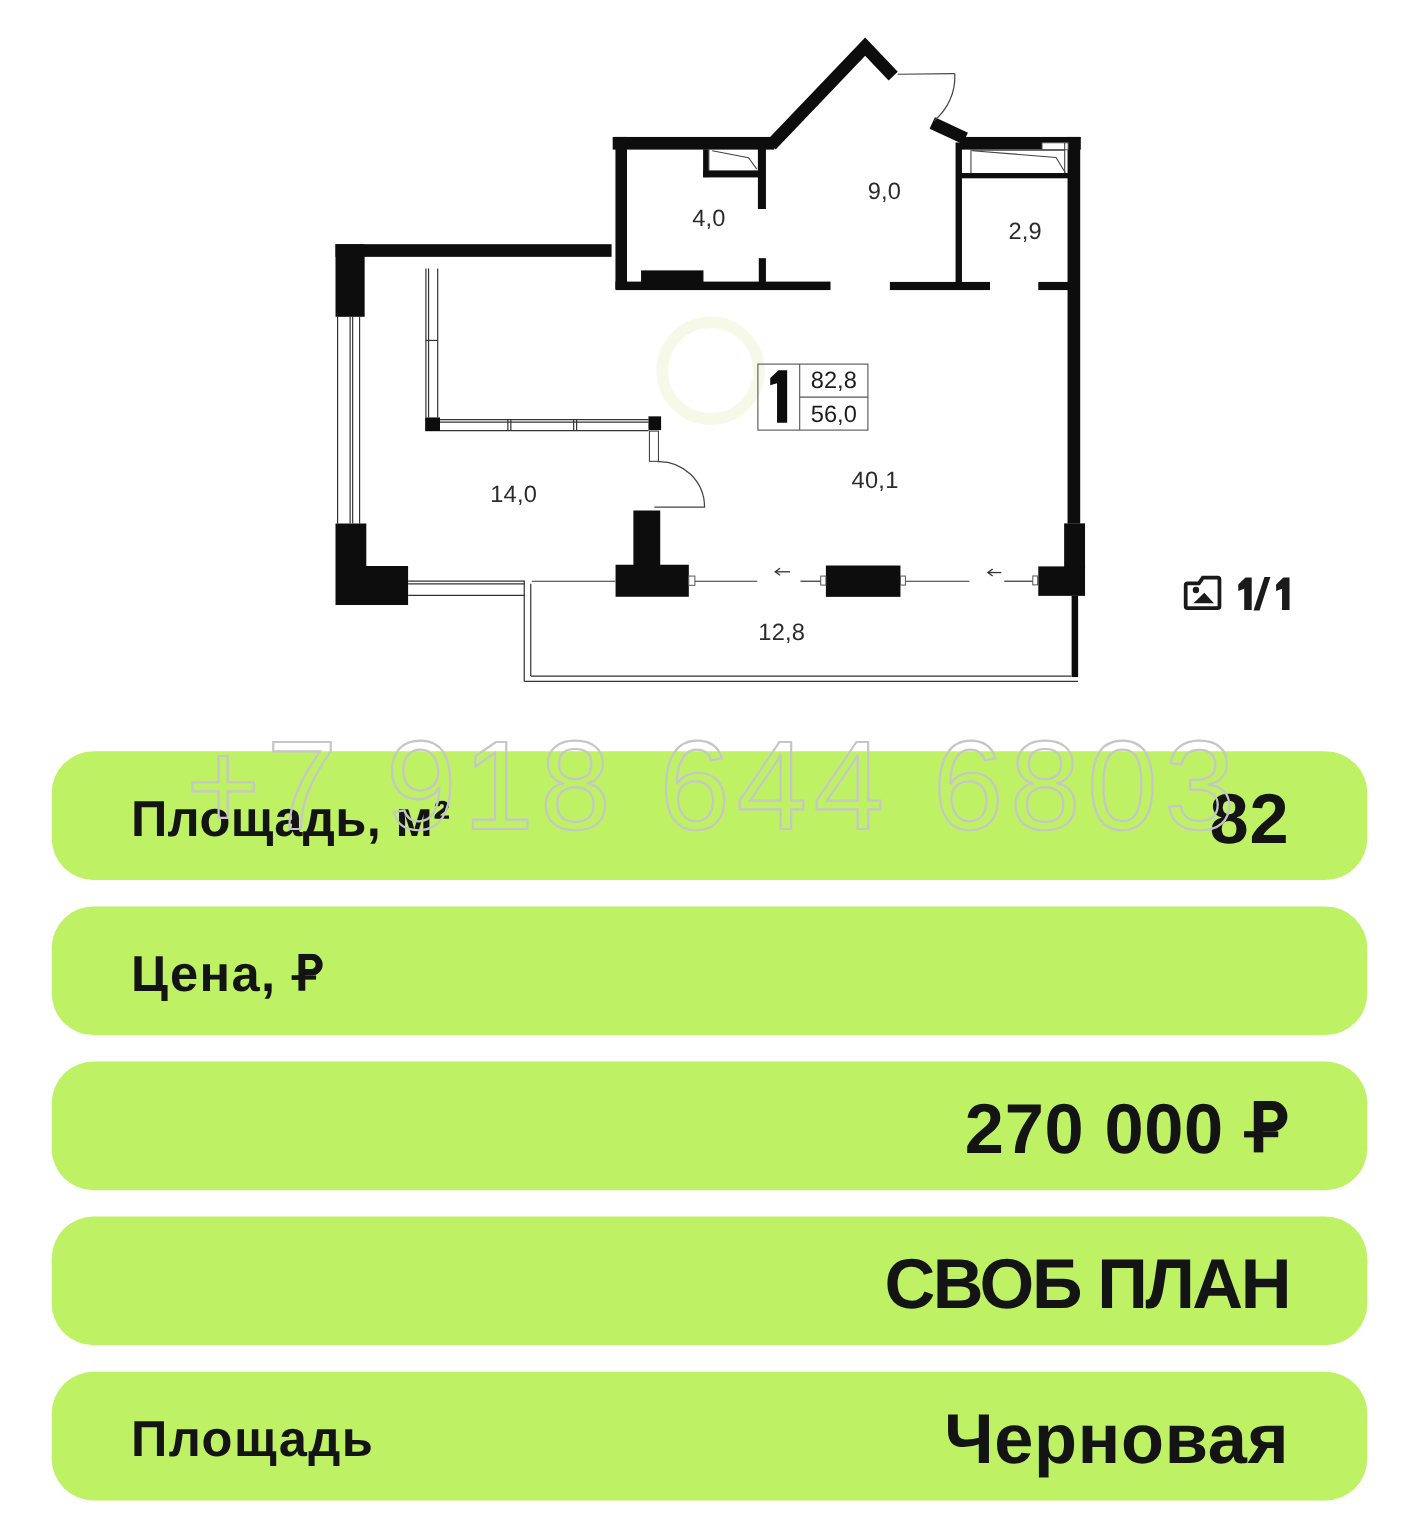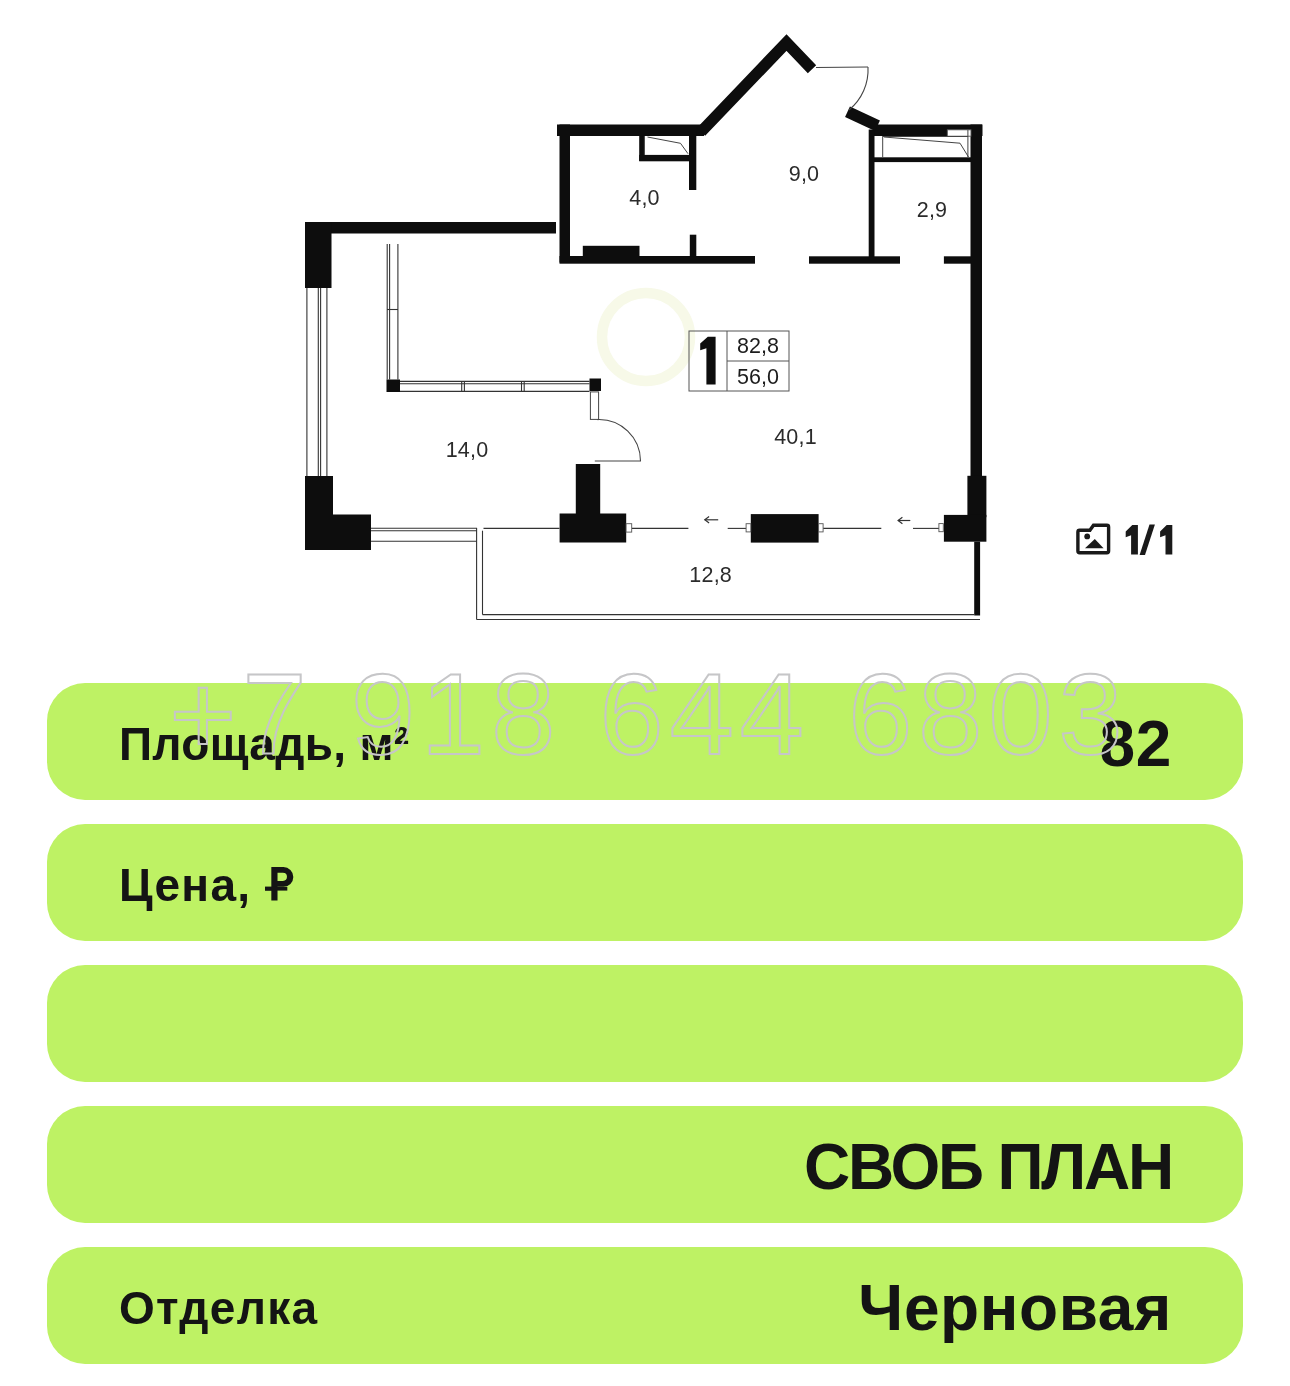--- a/index.html
+++ b/index.html
@@ -215,30 +215,34 @@
   <div class="lab">Цена,&nbsp;<svg class="rubsign" viewBox="0 0 29.4 33.6">
         <path d="M6.3 0 H18.4 A 9.9 9.9 0 0 1 18.4 19.8 H12.5 V33.6 H6.3 V23.6 H0 V19.8 H6.3 Z M12.5 5.8 V13.9 H17.9 A 4.05 4.05 0 0 0 17.9 5.8 Z" fill-rule="evenodd"></path>
         <rect x="0" y="19.8" width="22.3" height="3.8"></rect>
       </svg></div>
 
 </div>
 
 <div class="row" style="top:965px;">
 
 
+  <div class="val">270 000&nbsp;<svg class="rubsign" viewBox="0 0 29.4 33.6">
+        <path d="M6.3 0 H18.4 A 9.9 9.9 0 0 1 18.4 19.8 H12.5 V33.6 H6.3 V23.6 H0 V19.8 H6.3 Z M12.5 5.8 V13.9 H17.9 A 4.05 4.05 0 0 0 17.9 5.8 Z" fill-rule="evenodd"></path>
+        <rect x="0" y="19.8" width="22.3" height="3.8"></rect>
+      </svg></div>
 </div>
 
 <div class="row" style="top:1106px;">
 
 
   <div class="val" style="letter-spacing:-2.2px;">СВОБ ПЛАН</div>
 </div>
 
 <div class="row" style="top:1247px;">
 
-  <div class="lab">Отделка</div>
+  <div class="lab">Площадь</div>
 
   <div class="val">Черновая</div>
 </div>
 
 <svg width="1290" height="130" viewBox="0 0 1290 130" style="position:absolute;left:0;top:655px;" fill="none">
   <text x="649" y="99" font-size="115" letter-spacing="6.2" text-anchor="middle" fill="none" stroke="#c6c6c8" stroke-width="2">+7 918 644 6803</text>
 </svg>
 
 </body></html>

